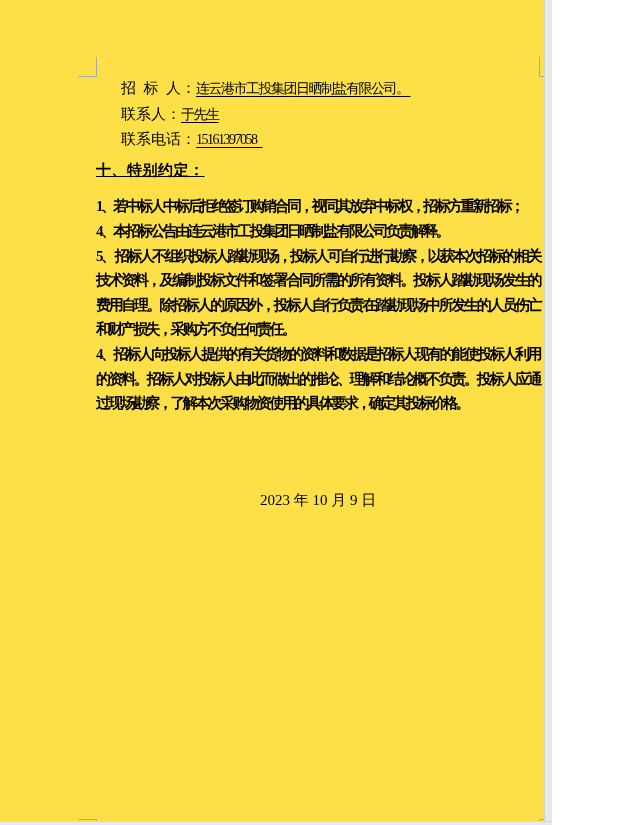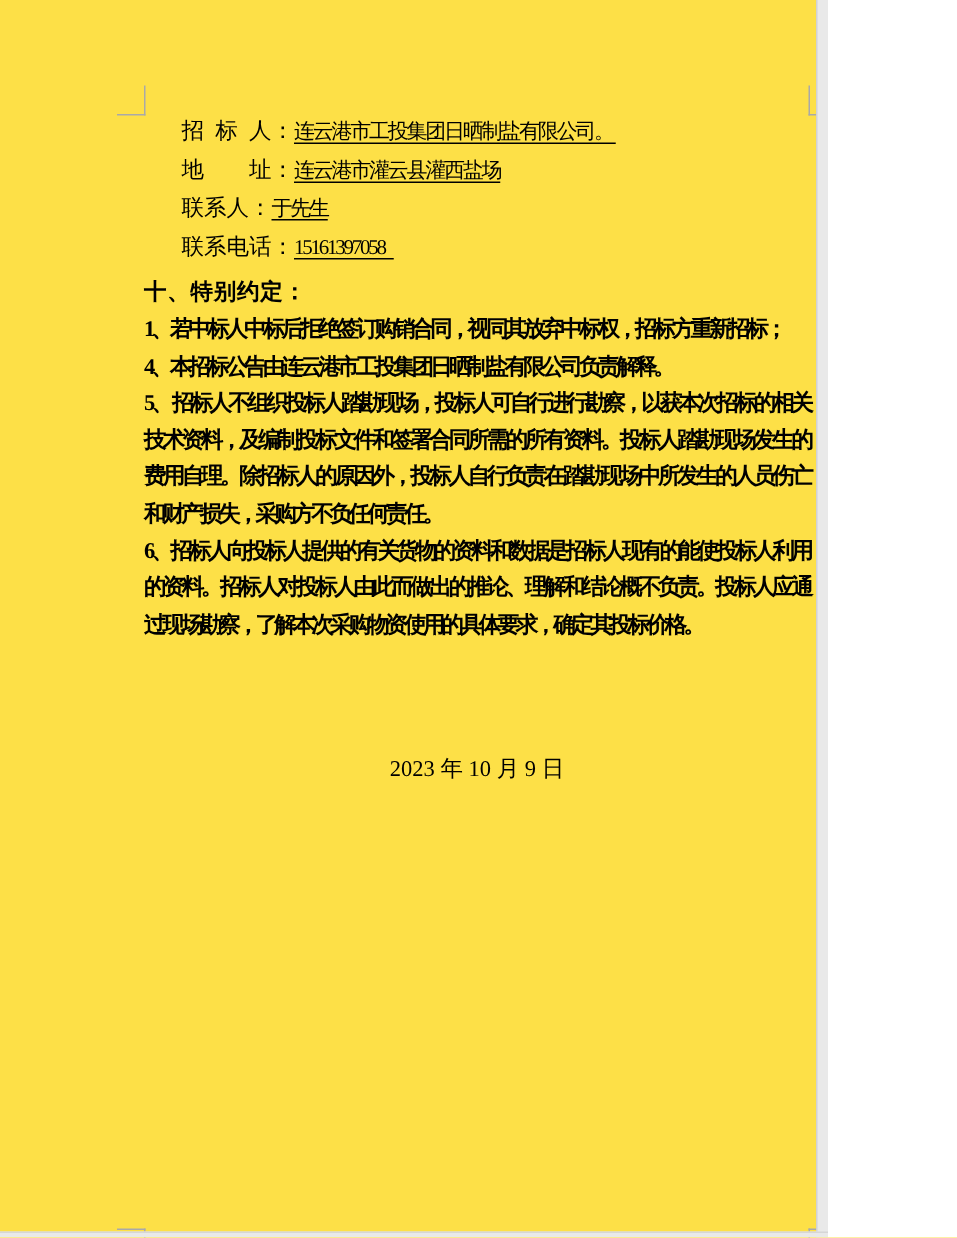--- a/index.html
+++ b/index.html
@@ -44,24 +44,25 @@
     white-space: nowrap;
   }
   .contact-line .value {
     font-size: 14px;
     letter-spacing: -1.5px;
     text-decoration: underline;
     text-underline-offset: 3px;
     text-decoration-thickness: 1px;
   }
   .heading {
-    margin: 5px 0 0 0;
+    margin: 5px 0 12px 0;
     font-size: 15px;
     font-weight: bold;
     letter-spacing: 0.5px;
+    text-decoration: underline;
   }
   .para {
     margin: 0;
     text-align: justify;
     letter-spacing: -2.6px;
     word-break: break-all;
     font-weight: bold;
   }
   .date-line {
     margin: 72px 0 0 0;
@@ -79,36 +80,33 @@
   <div class="crop crop-bl"></div>
   <div class="crop crop-br"></div>
 
   <div class="text-area">
 
     <div class="contact-block">
       <div class="contact-line">
         <span class="label">招&nbsp;&nbsp;标&nbsp;&nbsp;人：</span><span class="value">连云港市工投集团日晒制盐有限公司。&nbsp;</span>
       </div>
       <div class="contact-line">
-        <span class="label">地&nbsp;&nbsp;&nbsp;&nbsp;&nbsp;&nbsp;&nbsp;&nbsp;址：</span><span class="value">连云港市灌云县灌西盐场</span>
-      </div>
-      <div class="contact-line">
         <span class="label">联系人：</span><span class="value">于先生</span>
       </div>
       <div class="contact-line">
         <span class="label">联系电话：</span><span class="value">15161397058&nbsp;&nbsp;&nbsp;</span>
       </div>
     </div>
 
     <h3 class="heading">十、特别约定：</h3>
 
     <p class="para">1、若中标人中标后拒绝签订购销合同，视同其放弃中标权，招标方重新招标；</p>
     <p class="para">4、本招标公告由连云港市工投集团日晒制盐有限公司负责解释。</p>
     <p class="para">5、 招标人不组织投标人踏勘现场，投标人可自行进行勘察，以获本次招标的相关技术资料，及编制投标文件和签署合同所需的所有资料。投标人踏勘现场发生的费用自理。除招标人的原因外，投标人自行负责在踏勘现场中所发生的人员伤亡和财产损失，采购方不负任何责任。</p>
-    <p class="para">6、招标人向投标人提供的有关货物的资料和数据是招标人现有的能使投标人利用的资料。招标人对投标人由此而做出的推论、理解和结论概不负责。投标人应通过现场勘察，了解本次采购物资使用的具体要求，确定其投标价格。</p>
+    <p class="para">4、招标人向投标人提供的有关货物的资料和数据是招标人现有的能使投标人利用的资料。招标人对投标人由此而做出的推论、理解和结论概不负责。投标人应通过现场勘察，了解本次采购物资使用的具体要求，确定其投标价格。</p>
 
     <p class="date-line">2023 年 10 月 9 日</p>
 
   </div>
 
   <div class="right-gutter"></div>
   <div class="bottom-gutter"></div>
 
 </div>
 

